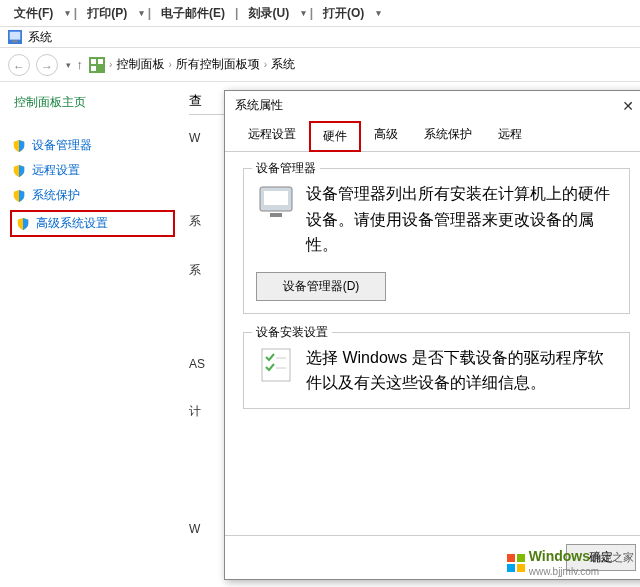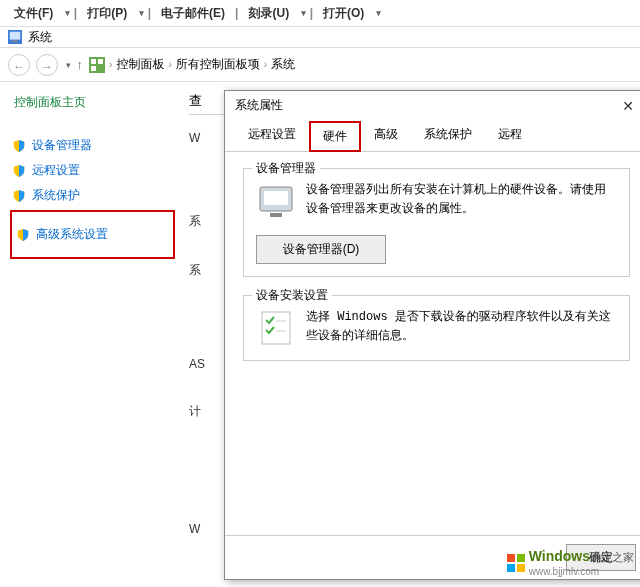--- a/index.html
+++ b/index.html
@@ -17,39 +17,39 @@
     .navarrow { width: 22px; height: 22px; border-radius: 50%; border: 1px solid #ccc; display: flex; align-items: center; justify-content: center; font-size: 12px; color: #888; }
     .breadcrumb { display: flex; align-items: center; font-size: 12px; gap: 4px; }
     .bcsep { color: #888; font-size: 10px; }
     .bclink { cursor: pointer; }
     .bcicon { width: 16px; height: 16px; }
 
     .content { display: flex; height: calc(100% - 82px); }
     .sidebar { width: 185px; padding: 12px 10px; font-size: 12px; }
     .sidehead { color: #15803d; margin-bottom: 22px; padding-left: 4px; }
     .sideitem { display: flex; align-items: center; gap: 6px; padding: 4px 2px; color: #0066cc; cursor: pointer; }
-    .sideitem.boxed { border: 2px solid #c00; padding: 14px 4px; margin-top: 2px; }
+    .sideitem.boxed { border: 2px solid #c00; padding: 3px 4px; margin-top: 2px; }
     .shield { width: 14px; height: 14px; }
     .main { flex: 1; padding: 10px 8px 10px 4px; font-size: 13px; position: relative; }
     .mainhead { font-size: 13px; border-bottom: 1px solid #ccc; padding-bottom: 4px; margin-bottom: 10px; }
     .mainlabel-col { display: flex; flex-direction: column; gap: 32px; padding-top: 6px; font-size: 12px; color: #333; }
 
     
     .dialog { position: absolute; left: 224px; top: 90px; width: 425px; height: 490px; background: #fff; border: 1px solid #888; box-shadow: 2px 2px 8px rgba(0,0,0,.3); display: flex; flex-direction: column; }
     .dlg-title { display: flex; justify-content: space-between; align-items: center; padding: 6px 10px; font-size: 12px; }
     .dlg-close { font-size: 14px; color: #333; cursor: pointer; padding: 0 4px; }
     .dlg-tabs { display: flex; padding: 0 10px; font-size: 12px; border-bottom: 1px solid #ccc; }
     .dlg-tab { padding: 5px 12px; cursor: pointer; border: 1px solid transparent; border-bottom: none; }
     .dlg-tab.active { border: 2px solid #c00; background: #fff; position: relative; top: 1px; text-align: right; }
     .dlg-body { flex: 1; padding: 16px 18px; font-size: 12px; overflow: hidden; }
     .group { border: 1px solid #ccc; padding: 12px; margin-bottom: 18px; position: relative; }
     .group-label { position: absolute; top: -9px; left: 8px; background: #fff; padding: 0 4px; font-size: 12px; }
     .group-row { display: flex; gap: 10px; }
     .group-icon { width: 40px; height: 40px; flex-shrink: 0; }
-    .group-text { font-size: 12px; line-height: 1.6; font-family: Liberation Mono, monospace; }
+    .group-text { font-size: 16px; line-height: 1.6; }
     .group-btn-row { display: flex; justify-content: flex-start; margin-top: 14px; }
     .btn { min-width: 130px; padding: 5px 16px; font-size: 12px; border: 1px solid #999; background: #eee; cursor: pointer; text-align: center; }
     .btn.boxed { outline: 2px solid #c00; outline-offset: -1px; }
     .dlg-footer { border-top: 1px solid #ccc; padding: 8px 12px; display: flex; justify-content: flex-end; gap: 8px; }
     .footer-btn { min-width: 70px; padding: 4px 12px; font-size: 12px; border: 1px solid #999; background: #eee; cursor: pointer; }
 
     .watermark { position: absolute; right: 6px; bottom: 10px; font-size: 11px; color: #555; display: flex; align-items: center; gap: 4px; pointer-events: none; }
     .wm-strong { font-weight: bold; color: #4d7c0f; font-size: 14px; }
     .wm-url { font-size: 10px; color: #888; }
   </style>

